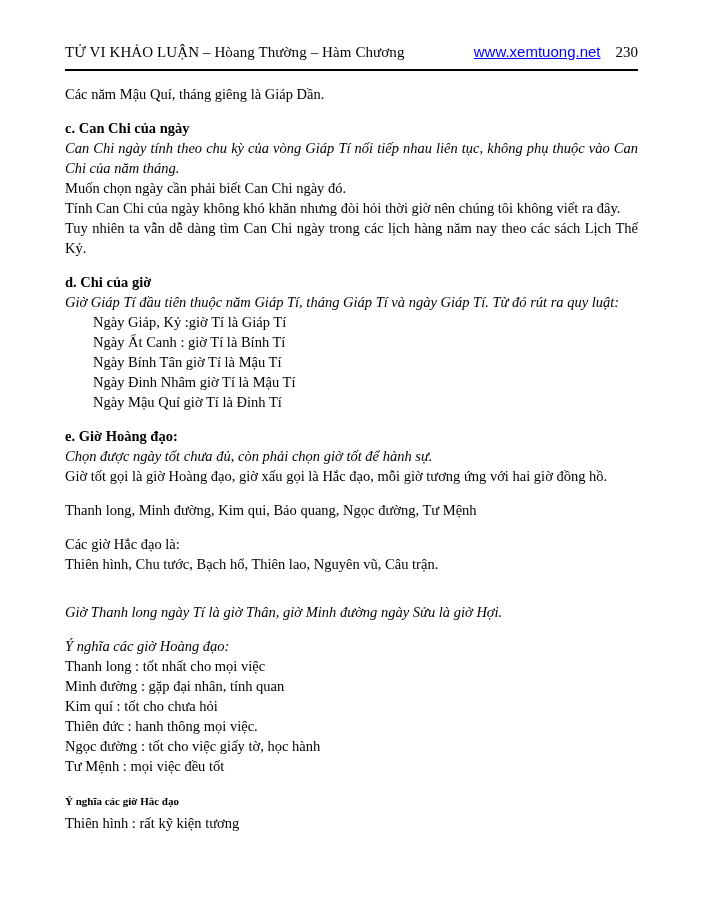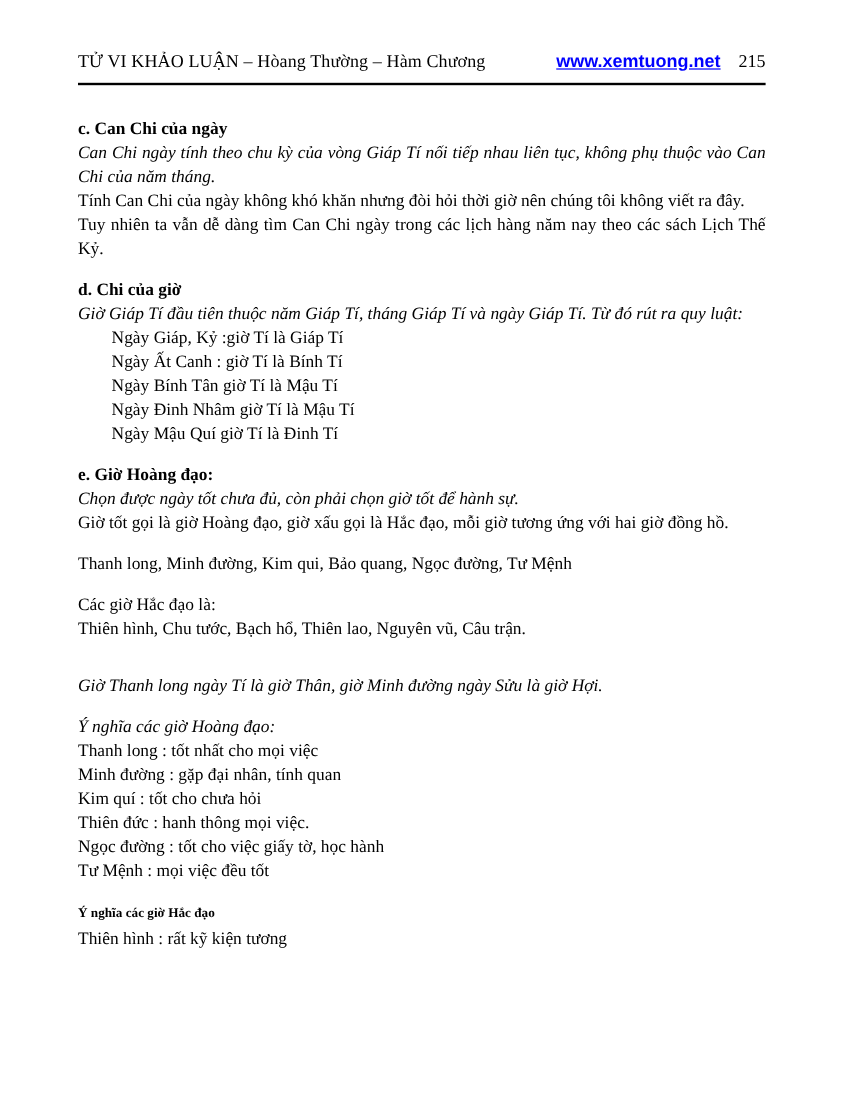--- a/index.html
+++ b/index.html
@@ -31,21 +31,21 @@
   }
   .header-title {
     letter-spacing: 0.1px;
   }
   .header-right {
     display: flex;
     align-items: baseline;
   }
   .site-link {
     font-family: "Liberation Sans", sans-serif;
-    font-weight: bold;
+    font-weight: normal;
     font-size: 15px;
     color: #0000ff;
     text-decoration: underline;
     cursor: pointer;
   }
   .page-num {
     margin-left: 15px;
     font-size: 15px;
   }
   .header-rule {
@@ -71,28 +71,30 @@
   }
 </style>
 </head>
 <body>
 
 <div class="page">
   <div class="header-row">
     <span class="header-title">TỬ VI KHẢO LUẬN – Hòang Thường – Hàm Chương</span>
     <span class="header-right">
       <span class="site-link">www.xemtuong.net</span>
-      <span class="page-num">215</span>
+      <span class="page-num">230</span>
     </span>
   </div>
   <hr class="header-rule">
   <div class="doc-content" id="doc-content">
+      <div class="block normal">Các năm Mậu Quí, tháng giêng là Giáp Dần.</div>
       <div class="block spacer"></div>
       <div class="block heading">c. Can Chi của ngày</div>
       <div class="block italic">Can Chi ngày tính theo chu kỳ của vòng Giáp Tí nối tiếp nhau liên tục, không phụ thuộc vào Can Chi của năm tháng.</div>
+      <div class="block normal">Muốn chọn ngày cần phải biết Can Chi ngày đó.</div>
       <div class="block normal">Tính Can Chi của ngày không khó khăn nhưng đòi hỏi thời giờ nên chúng tôi không viết ra đây.</div>
       <div class="block normal">Tuy nhiên ta vẫn dễ dàng tìm Can Chi ngày trong các lịch hàng năm nay theo các sách Lịch Thế Kỷ.</div>
       <div class="block spacer"></div>
       <div class="block heading">d. Chi của giờ</div>
       <div class="block italic">Giờ Giáp Tí đầu tiên thuộc năm Giáp Tí, tháng Giáp Tí và ngày Giáp Tí. Từ đó rút ra quy luật:</div>
       <div class="block indent">Ngày Giáp, Kỷ :giờ Tí là Giáp Tí</div>
       <div class="block indent">Ngày Ất Canh : giờ Tí là Bính Tí</div>
       <div class="block indent">Ngày Bính Tân giờ Tí là Mậu Tí</div>
       <div class="block indent">Ngày Đinh Nhâm giờ Tí là Mậu Tí</div>
       <div class="block indent">Ngày Mậu Quí giờ Tí là Đinh Tí</div>

